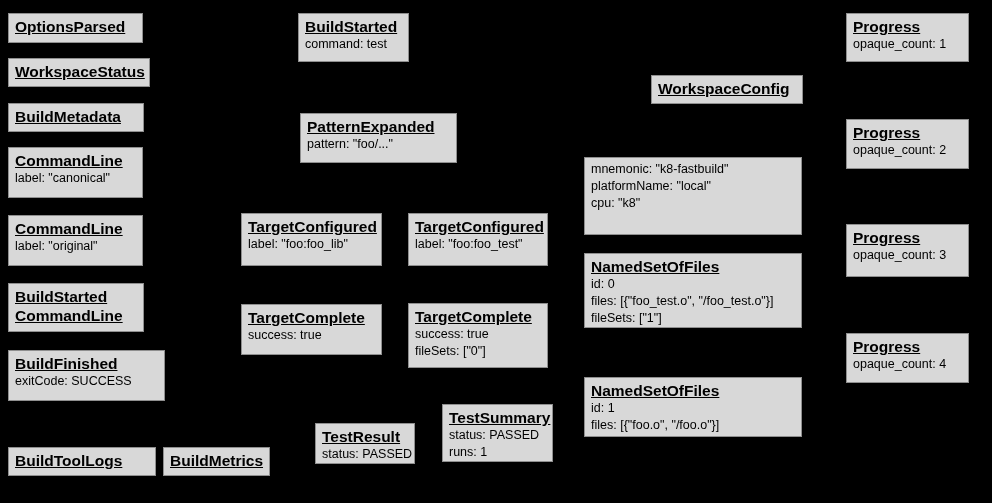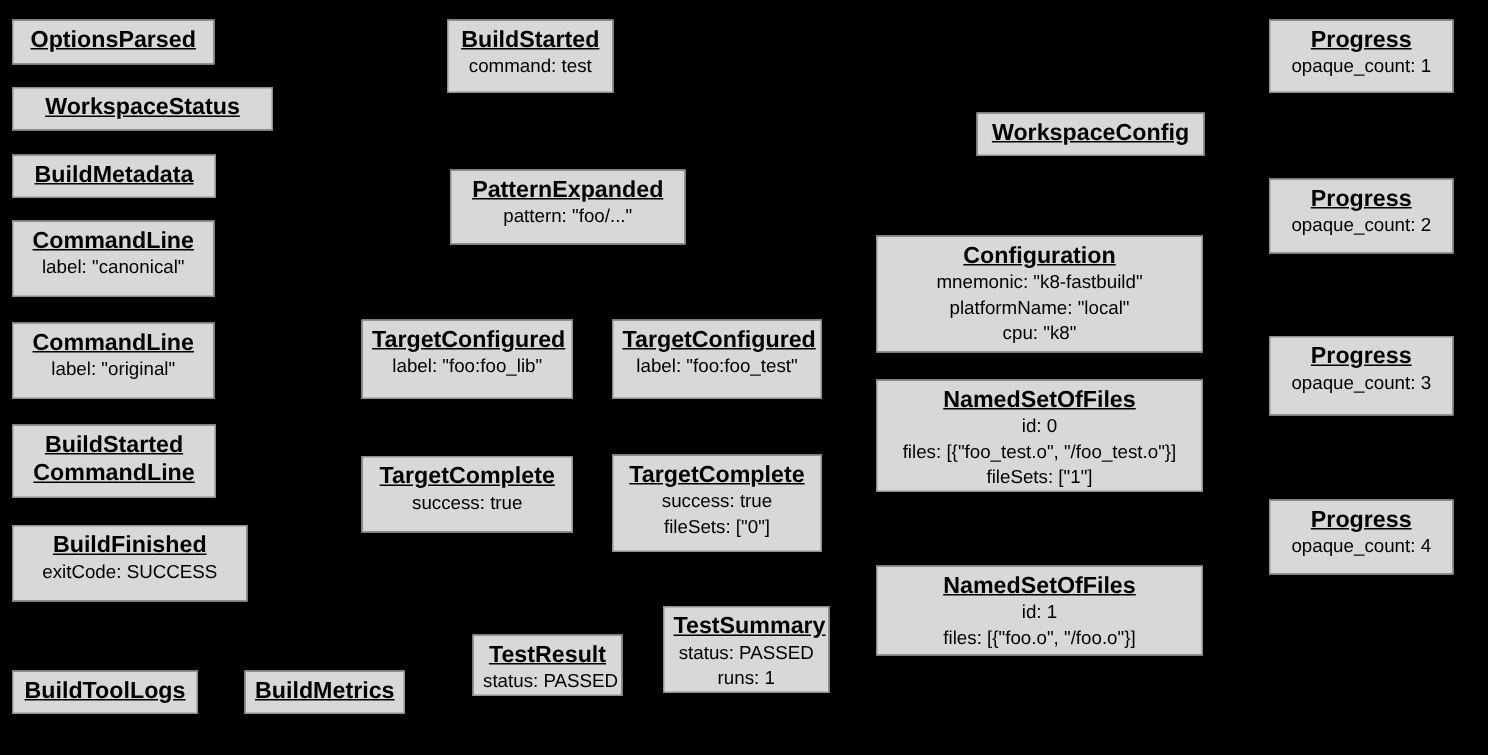--- a/index.html
+++ b/index.html
@@ -16,21 +16,20 @@
     font-family: "Liberation Sans", sans-serif;
   }
   .node {
     position: absolute;
     box-sizing: border-box;
     background: #d8d8d8;
     border: 1.5px solid #8f8f8f;
     color: #000000;
     padding: 3px 6px;
     overflow: hidden;
-    text-align: center;
   }
   .node .t {
     font-size: 15.5px;
     font-weight: bold;
     text-decoration: underline;
     line-height: 19px;
     white-space: nowrap;
   }
   .node .f {
     font-size: 12.5px;
@@ -40,21 +39,21 @@
 </style>
 </head>
 <body>
 
 <div id="canvas">
 
   <div class="node" style="left:8px;top:13px;width:135px;height:30px">
     <div class="t">OptionsParsed</div>
   </div>
 
-  <div class="node" style="left:8px;top:58px;width:174px;height:29px">
+  <div class="node" style="left:8px;top:58px;width:142px;height:29px">
     <div class="t">WorkspaceStatus</div>
   </div>
 
   <div class="node" style="left:8px;top:103px;width:136px;height:29px">
     <div class="t">BuildMetadata</div>
   </div>
 
   <div class="node" style="left:8px;top:147px;width:135px;height:51px">
     <div class="t">CommandLine</div>
     <div class="f">label: "canonical"</div>
@@ -68,21 +67,21 @@
   <div class="node" style="left:8px;top:283px;width:136px;height:49px">
     <div class="t">BuildStarted</div>
     <div class="t">CommandLine</div>
   </div>
 
   <div class="node" style="left:8px;top:350px;width:157px;height:51px">
     <div class="t">BuildFinished</div>
     <div class="f">exitCode: SUCCESS</div>
   </div>
 
-  <div class="node" style="left:8px;top:447px;width:124px;height:29px">
+  <div class="node" style="left:8px;top:447px;width:148px;height:29px">
     <div class="t">BuildToolLogs</div>
   </div>
 
   <div class="node" style="left:163px;top:447px;width:107px;height:29px">
     <div class="t">BuildMetrics</div>
   </div>
 
   <div class="node" style="left:298px;top:13px;width:111px;height:49px">
     <div class="t">BuildStarted</div>
     <div class="f">command: test</div>
@@ -123,21 +122,20 @@
     <div class="t">TestSummary</div>
     <div class="f">status: PASSED</div>
     <div class="f">runs: 1</div>
   </div>
 
   <div class="node" style="left:651px;top:75px;width:152px;height:29px">
     <div class="t">WorkspaceConfig</div>
   </div>
 
   <div class="node" style="left:584px;top:157px;width:218px;height:78px">
-    <div class="t">Configuration</div>
     <div class="f">mnemonic: "k8-fastbuild"</div>
     <div class="f">platformName: "local"</div>
     <div class="f">cpu: "k8"</div>
   </div>
 
   <div class="node" style="left:584px;top:253px;width:218px;height:75px">
     <div class="t">NamedSetOfFiles</div>
     <div class="f">id: 0</div>
     <div class="f">files: [{"foo_test.o", "/foo_test.o"}]</div>
     <div class="f">fileSets: ["1"]</div>

